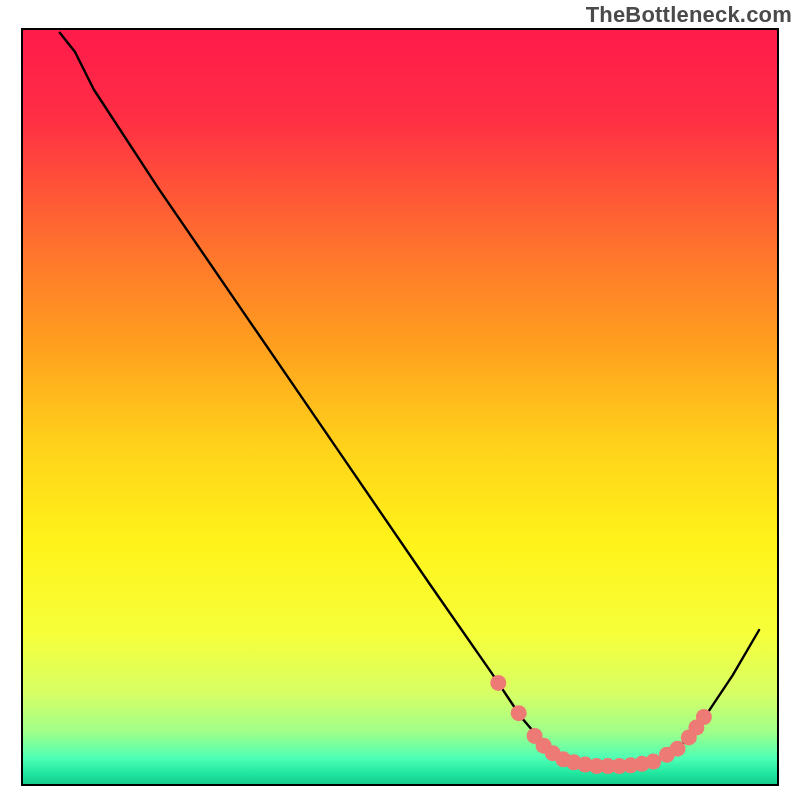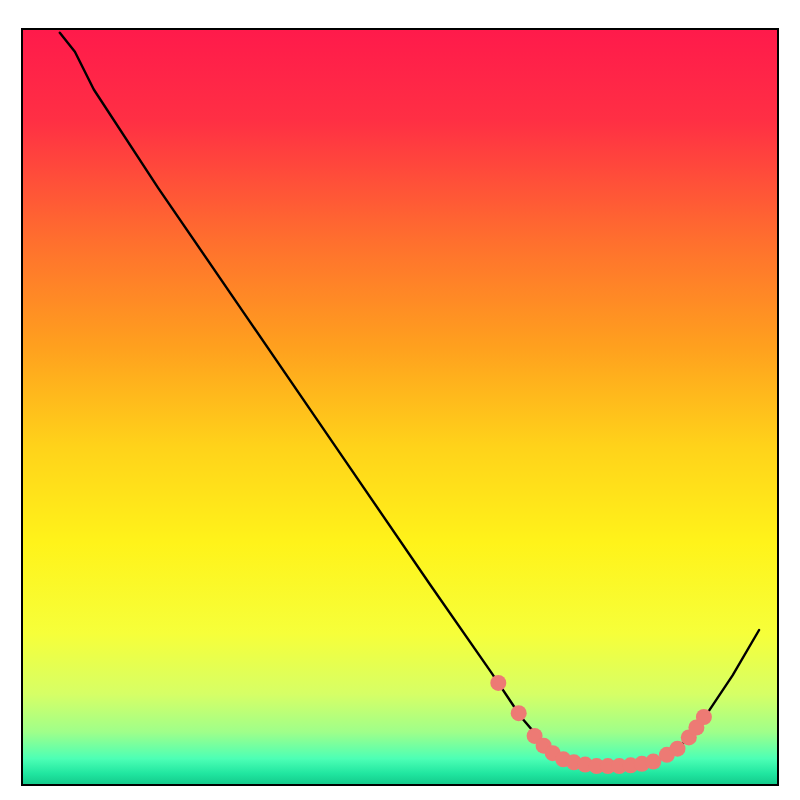--- a/index.html
+++ b/index.html
@@ -27,20 +27,21 @@
     z-index: 10;
   }
   svg {
     display: block;
   }
 </style>
 </head>
 <body>
 
 <div class="container">
+  <div class="attribution">TheBottleneck.com</div>
 
   <svg id="chart-svg" width="800" height="800" viewBox="0 0 800 800">
     <defs>
       <linearGradient id="bg-grad" x1="0" y1="0" x2="0" y2="1">
           <stop offset="0.00%" stop-color="#ff1a4b"></stop>
           <stop offset="12.00%" stop-color="#ff2f44"></stop>
           <stop offset="28.00%" stop-color="#ff6f2e"></stop>
           <stop offset="42.00%" stop-color="#ffa01e"></stop>
           <stop offset="55.00%" stop-color="#ffd21a"></stop>
           <stop offset="68.00%" stop-color="#fff31a"></stop>

